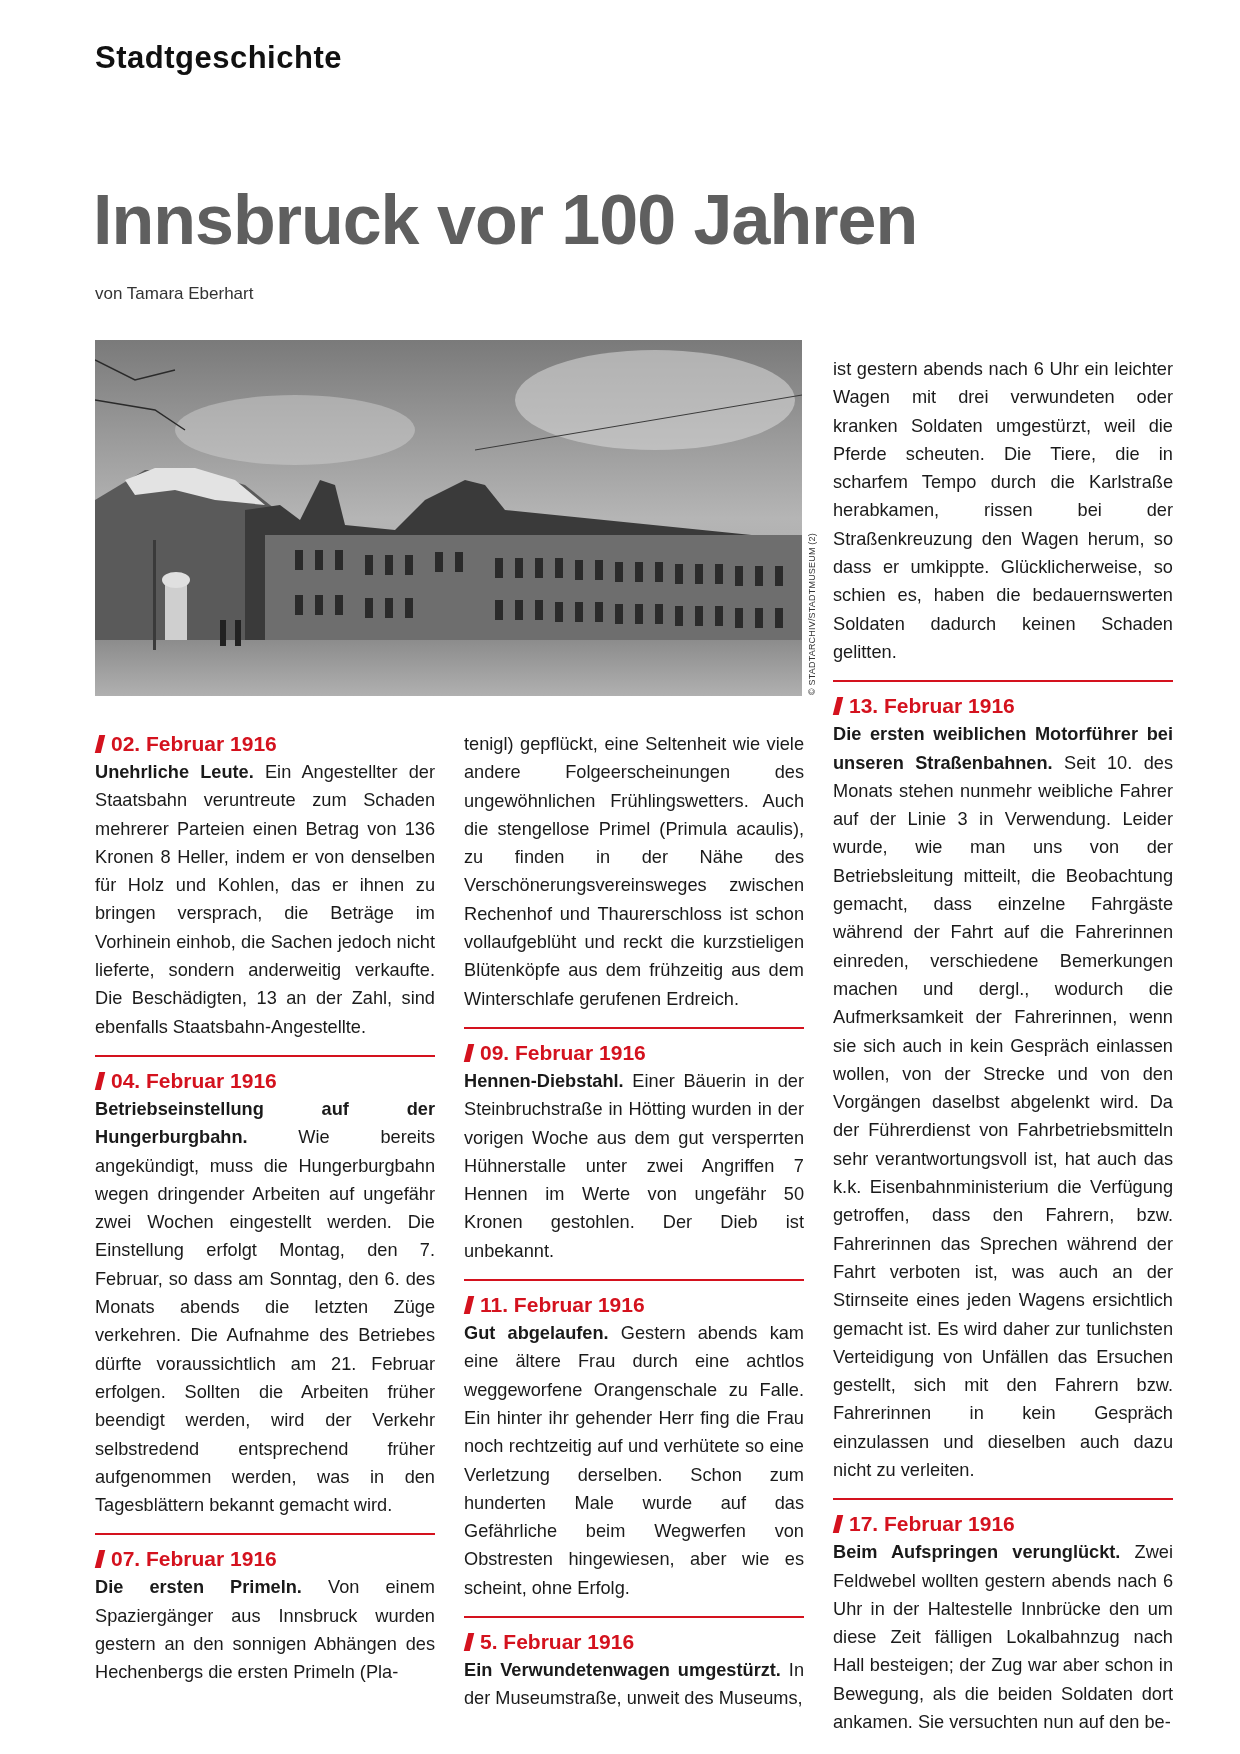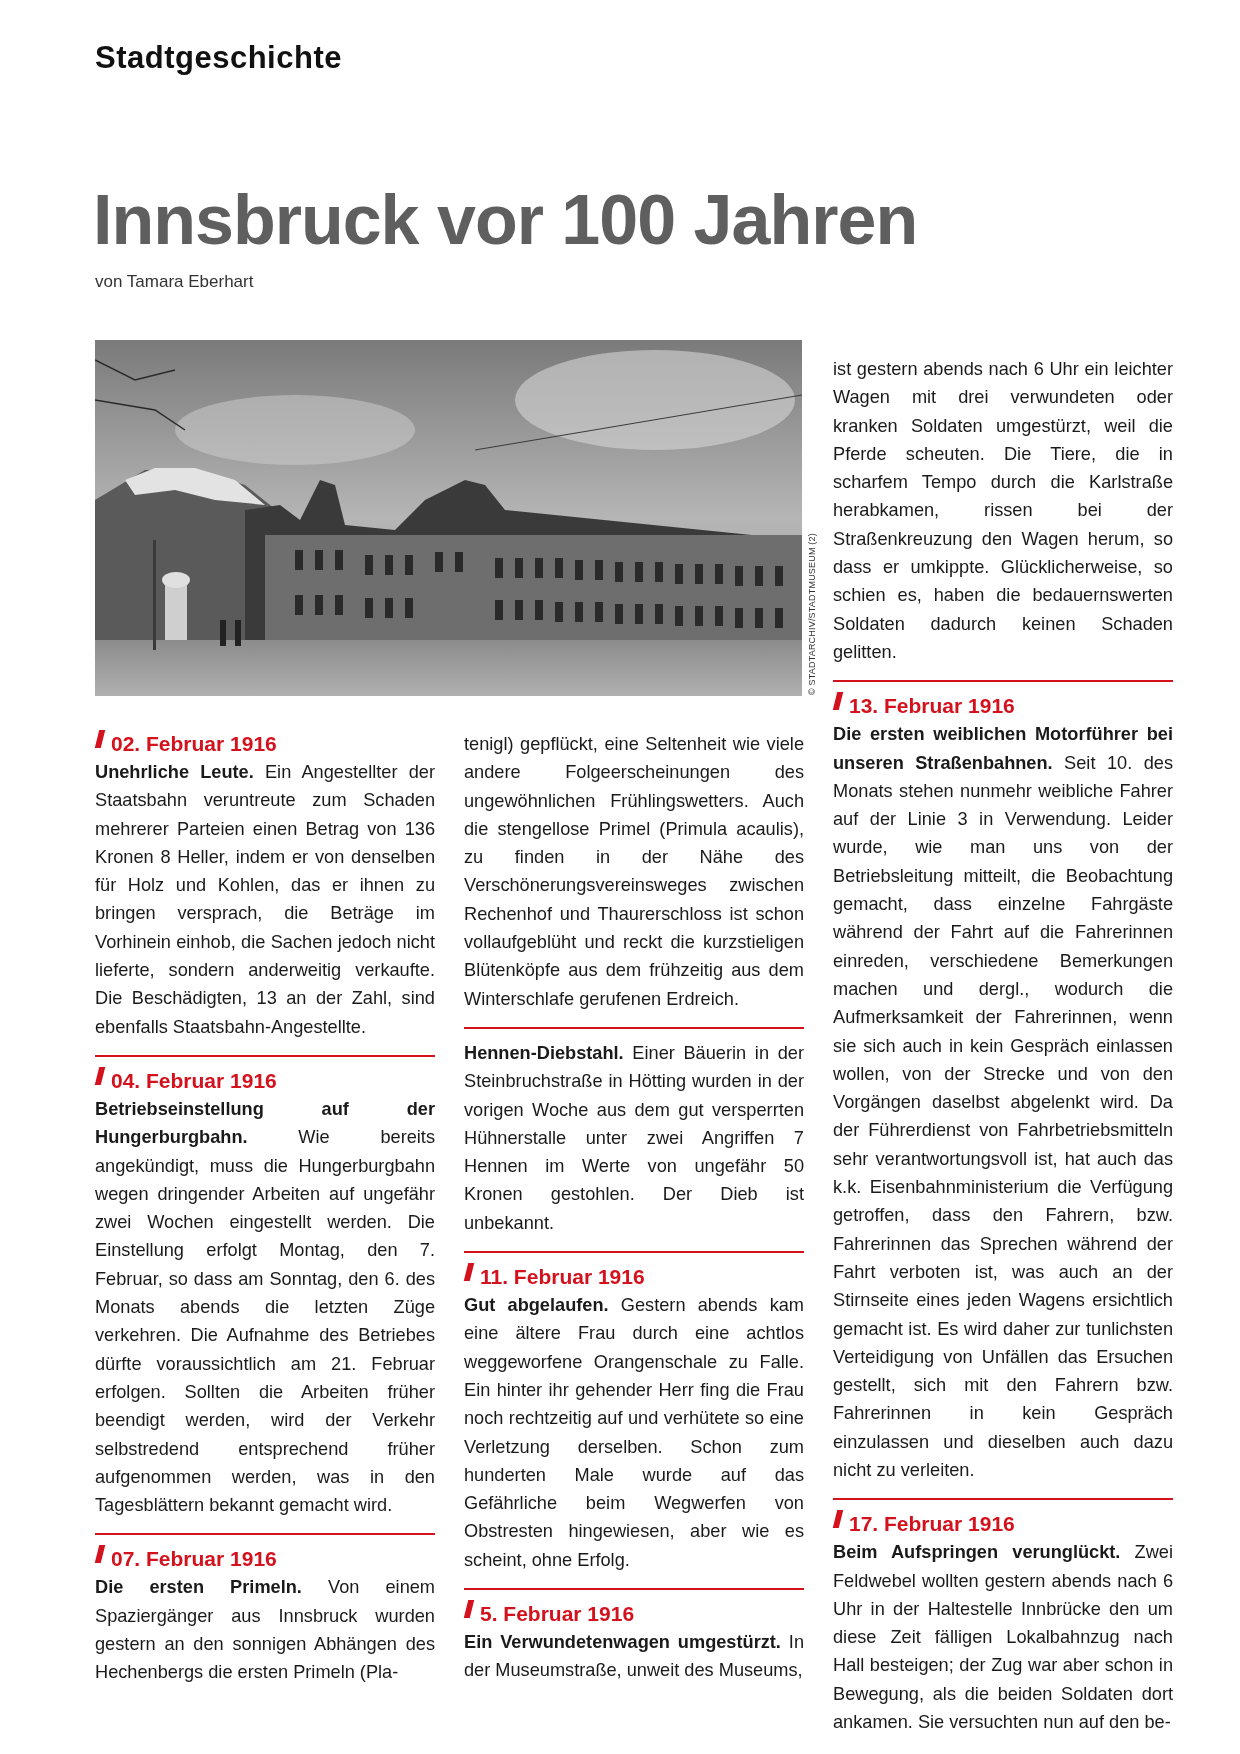--- a/index.html
+++ b/index.html
@@ -2,35 +2,35 @@
 <html><head>
 <meta charset="utf-8">
 <style>
   html, body { margin: 0; padding: 0; background: #ffffff; }
   body { width: 1240px; height: 1754px; position: relative; overflow: hidden;
          font-family: "Liberation Sans", "DejaVu Sans", sans-serif; color: #1a1a1a; }
   .section-label { position: absolute; left: 95px; top: 40px; font-size: 31px; font-weight: bold;
                    letter-spacing: 0.5px; color: #111; text-align: center; }
   .title { position: absolute; left: 93px; top: 185px; font-size: 70px; font-weight: bold;
            color: #5f5f5f; letter-spacing: -1px; line-height: 1; }
-  .author { position: absolute; left: 95px; top: 272px; font-size: 17px; color: #333; }
+  .author { position: absolute; left: 95px; top: 284px; font-size: 17px; color: #333; }
   .photo { position: absolute; left: 95px; top: 340px; width: 707px; height: 356px; overflow: hidden;
            background: linear-gradient(180deg, #8d8d8d 0%, #b9b9b9 30%, #9a9a9a 55%, #4a4a4a 70%, #6c6c6c 85%, #8a8a8a 100%); }
   .photo svg { width: 100%; height: 100%; display: block; }
   .credit { position: absolute; left: 805px; top: 470px; width: 14px; height: 225px; }
   .credit span { position: absolute; left: 0; bottom: 0; transform-origin: left bottom; transform: rotate(-90deg) translate(0, 12px);
                  white-space: nowrap; font-size: 9px; color: #333; letter-spacing: 0.2px; }
   .col { position: absolute; width: 340px; font-size: 18.2px; line-height: 28.3px; text-align: justify; hyphens: manual; }
   .col p { margin: 0; }
   .col1 { left: 95px; top: 730px; }
   .col2 { left: 464px; top: 730px; }
   .col3 { left: 833px; top: 333px; margin-top: 22px; }
   .entry { margin: 0; }
   .rule { height: 0; border-top: 2.5px solid #d4121e; margin: 14px 0 10px 0; }
-  .date { color: #d4121e; font-weight: bold; font-size: 21px; line-height: 28px; margin: 0; display: flex; }
+  .date { color: #d4121e; font-weight: bold; font-size: 21px; line-height: 28px; margin: 0; display: flex; align-items: center; }
   .slash { display: inline-block; width: 6px; height: 18px; background: #d4121e; transform: skewX(-14deg); margin: 0 8px 0 2px; }
   .lead { font-weight: bold; }
   .footer { position: absolute; left: 95px; top: 1710px; font-size: 17px; color: #222; display: flex; align-items: center; margin-top: 44px; }
   .footer .slash { height: 16px; width: 5px; margin: 0 10px; background: #222; }
   .footer .mag { font-size: 12.5px; letter-spacing: 1px; }
 </style>
 </head>
 <body>
 
 <div class="section-label">Stadtgeschichte</div>
@@ -140,20 +140,24 @@
         <span>07. Februar 1916</span>
       </p>
     <p><span class="lead">Die ersten Primeln.</span><span> Von einem Spaziergänger aus Innsbruck wurden gestern an den sonnigen Abhängen des Hechenbergs die ersten Primeln (Pla-</span></p>
   </div>
 </div>
 
 <div class="col col2">
   <p>tenigl) gepflückt, eine Seltenheit wie viele andere Folgeerscheinungen des ungewöhnlichen Frühlingswetters. Auch die stengellose Primel (Primula acaulis), zu finden in der Nähe des Verschönerungsvereinsweges zwischen Rechenhof und Thaurerschloss ist schon vollaufgeblüht und reckt die kurzstieligen Blütenköpfe aus dem frühzeitig aus dem Winterschlafe gerufenen Erdreich.</p>
   <div class="rule"></div>
   <div class="entry">
+    <p class="date">
+        <span class="slash"></span>
+        <span>09. Februar 1916</span>
+      </p>
     <p><span class="lead">Hennen-Diebstahl.</span><span> Einer Bäuerin in der Steinbruchstraße in Hötting wurden in der vorigen Woche aus dem gut versperrten Hühnerstalle unter zwei Angriffen 7 Hennen im Werte von ungefähr 50 Kronen gestohlen. Der Dieb ist unbekannt.</span></p>
   </div>
   <div class="rule"></div>
   <div class="entry">
     <p class="date">
         <span class="slash"></span>
         <span>11. Februar 1916</span>
       </p>
     <p><span class="lead">Gut abgelaufen.</span><span> Gestern abends kam eine ältere Frau durch eine achtlos weggeworfene Orangenschale zu Falle. Ein hinter ihr gehender Herr fing die Frau noch rechtzeitig auf und verhütete so eine Verletzung derselben. Schon zum hunderten Male wurde auf das Gefährliche beim Wegwerfen von Obstresten hingewiesen, aber wie es scheint, ohne Erfolg.</span></p>
   </div>

